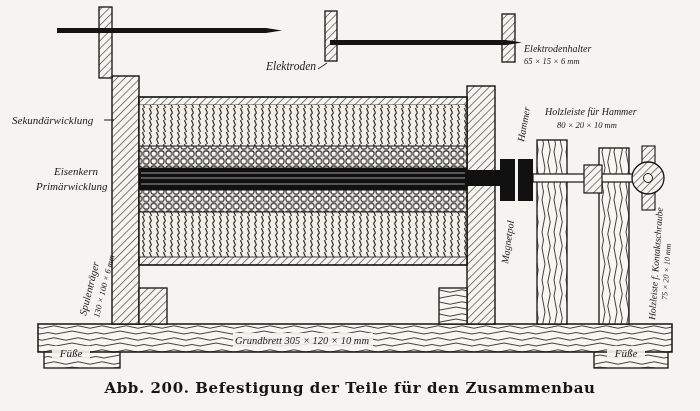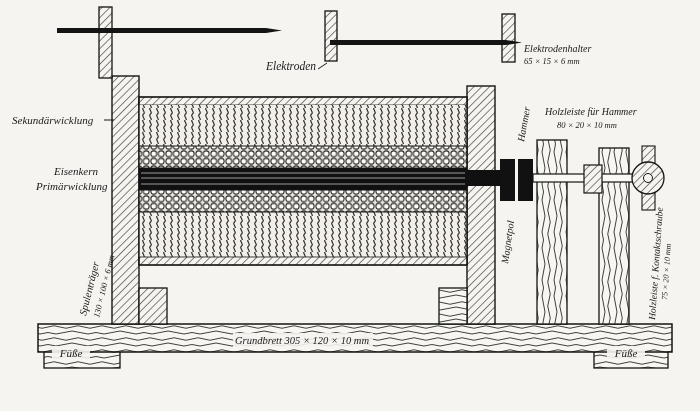--- a/index.html
+++ b/index.html
@@ -133,13 +133,14 @@
       <text class="svg-label" x="557" y="128" font-size="8.5">80 × 20 × 10 mm</text>
       <text class="svg-label" x="508" y="264" font-size="10" transform="rotate(-82 508 264)">Magnetpol</text>
       <text class="svg-label" x="655" y="320" font-size="9.5" transform="rotate(-86 655 320)">Holzleiste f. Kontaktschraube</text>
       <text class="svg-label" x="667" y="300" font-size="8" transform="rotate(-86 667 300)">75 × 20 × 10 mm</text>
       <text class="svg-label" x="302" y="344" font-size="10.5" text-anchor="middle">Grundbrett 305 × 120 × 10 mm</text>
       <text class="svg-label" x="71" y="357" font-size="11" text-anchor="middle">Füße</text>
       <text class="svg-label" x="626" y="357" font-size="11" text-anchor="middle">Füße</text>
     </g>
   </svg>
 
+  <div id="figure-caption">Abb. 200. Befestigung der Teile für den Zusammenbau</div>
 </div>
 
 </body></html>

